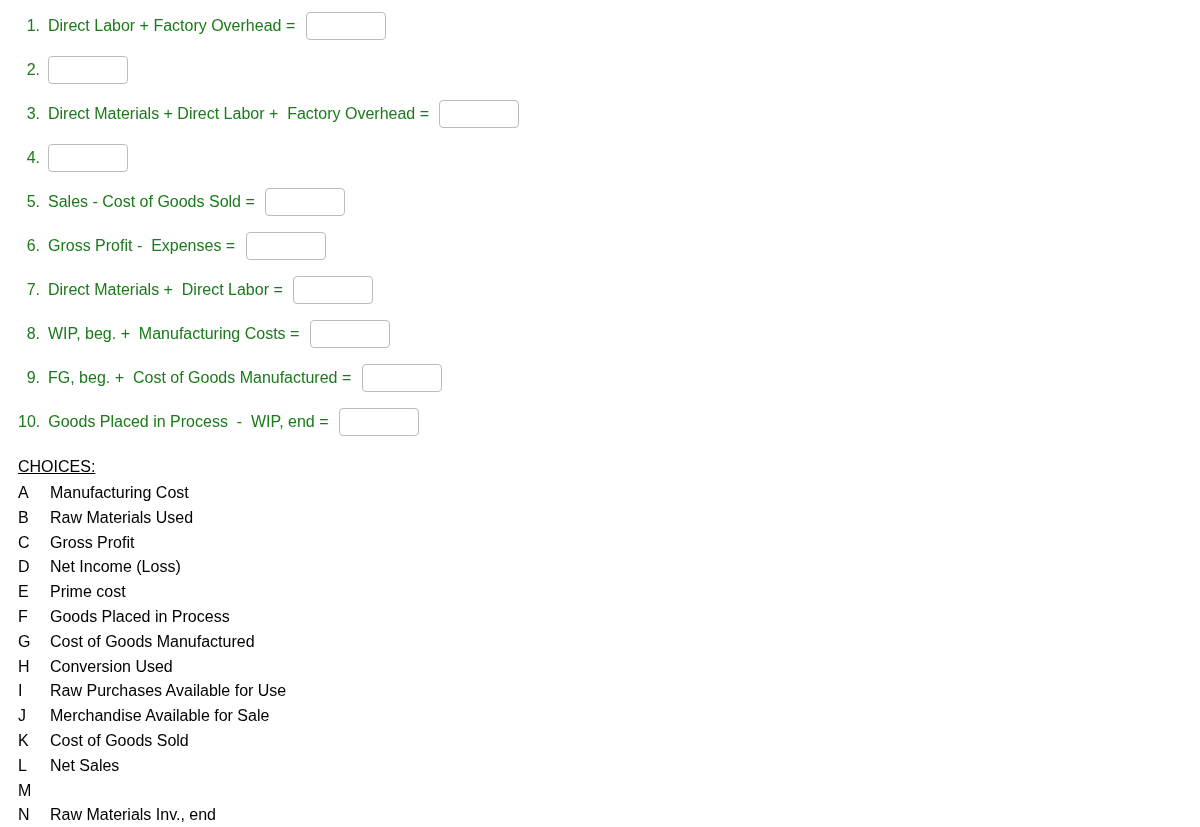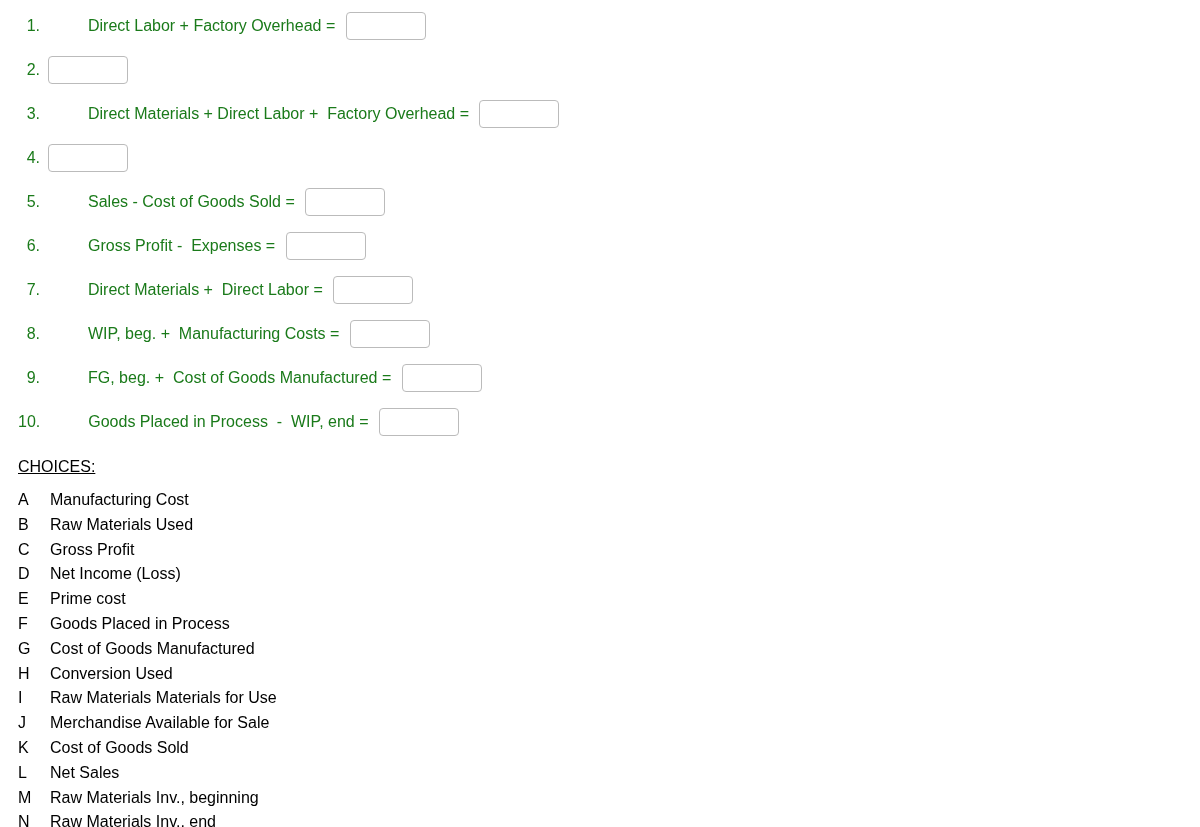--- a/index.html
+++ b/index.html
@@ -16,41 +16,40 @@
     gap: 6px;
     margin-bottom: 16px;
   }
   .q-num {
     min-width: 22px;
     text-align: right;
     margin-right: 2px;
   }
   .q-text {
     white-space: pre;
-    margin-left: 40px;
   }
   input[type="text"] {
     width: 70px;
     height: 26px;
     border: 1px solid #bbb;
     border-radius: 4px;
     font-family: inherit;
     font-size: 15px;
     padding: 0 4px;
     color: #1a7a1a;
     background: #fff;
   }
   .choices-section {
     margin-top: 22px;
   }
   .choices-header {
     text-decoration: underline;
     color: #000;
     font-weight: normal;
-    margin-bottom: 12px;
+    margin-bottom: 5px;
   }
   .choice-row {
     display: flex;
     gap: 14px;
     color: #000;
     line-height: 1.55;
   }
   .choice-letter {
     min-width: 18px;
   }
@@ -138,36 +137,35 @@
   <div class="choice-row">
     <span class="choice-letter">G</span>
     <span>Cost of Goods Manufactured</span>
   </div>
   <div class="choice-row">
     <span class="choice-letter">H</span>
     <span>Conversion Used</span>
   </div>
   <div class="choice-row">
     <span class="choice-letter">I</span>
-    <span>Raw Materials Materials for Use</span>
+    <span>Raw Purchases Available for Use</span>
   </div>
   <div class="choice-row">
     <span class="choice-letter">J</span>
     <span>Merchandise Available for Sale</span>
   </div>
   <div class="choice-row">
     <span class="choice-letter">K</span>
     <span>Cost of Goods Sold</span>
   </div>
   <div class="choice-row">
     <span class="choice-letter">L</span>
     <span>Net Sales</span>
   </div>
   <div class="choice-row">
     <span class="choice-letter">M</span>
-    <span>Raw Materials Inv., beginning</span>
   </div>
   <div class="choice-row">
     <span class="choice-letter">N</span>
     <span>Raw Materials Inv., end</span>
   </div>
 
 </div>
 
 </body></html>

